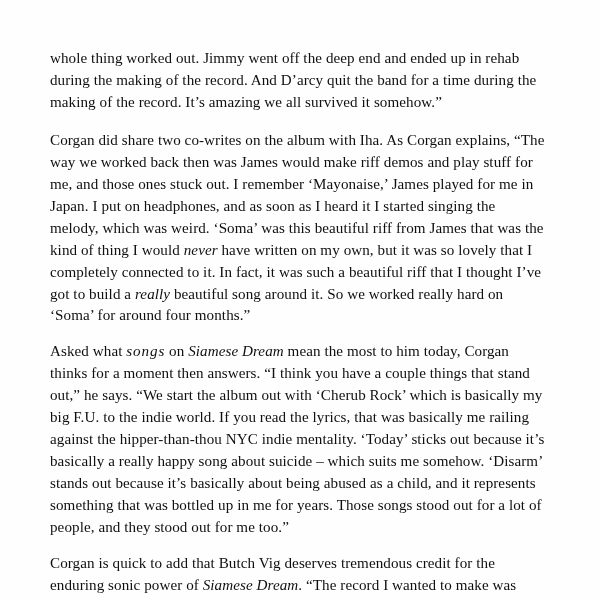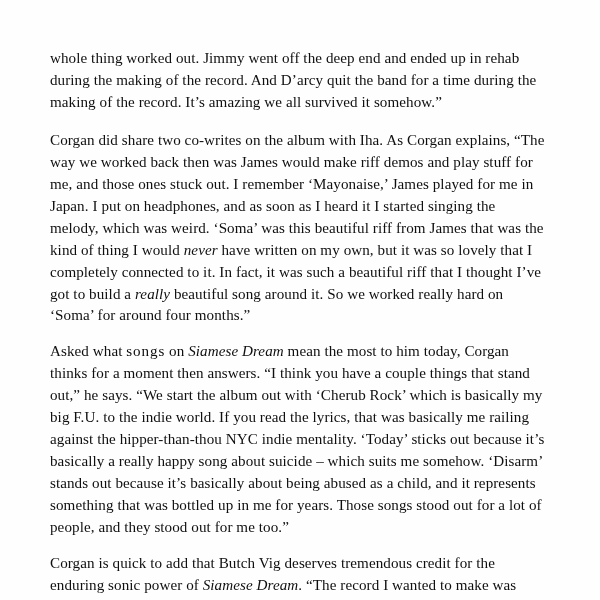--- a/index.html
+++ b/index.html
@@ -31,20 +31,21 @@
     margin: 0 0 14px 0;
     text-indent: 0;
   }
   .para.first {
     margin-bottom: 16px;
   }
   em {
   }
   .spaced {
     letter-spacing: 0.06em;
+    font-style: italic;
   }
 </style>
 </head>
 <body>
 
 <div class="page">
   <div class="body-text">
     <p class="para first">whole thing worked out. Jimmy went off the deep end and ended up in rehab during the making of the record. And D’arcy quit the band for a time during the making of the record.  It’s amazing we all survived it somehow.”</p>
     <p class="para">Corgan did share two co-writes on the album with Iha.  As Corgan explains, “The way we worked back then was James would make riff demos and play stuff for me, and those ones stuck out. I remember ‘Mayonaise,’ James played for me in Japan. I put on headphones, and as soon as I heard it I started singing the melody, which was weird. ‘Soma’ was this beautiful riff from James that was the kind of thing I would <em>never</em> have written on my own, but it was so lovely that I completely connected to it. In fact, it was such a beautiful riff that I thought I’ve got to build a <em>really</em> beautiful song around it. So we worked really hard on ‘Soma’ for around four months.”</p>
     <p class="para">Asked what <span class="spaced">songs</span> on <em>Siamese Dream</em> mean the most to him today, Corgan thinks for a moment then answers. “I think you have a couple things that stand out,” he says. “We start the album out with ‘Cherub Rock’ which is basically my big F.U. to the indie world. If you read the lyrics, that was basically me railing against the hipper-than-thou NYC indie mentality. ‘Today’ sticks out because it’s basically a really happy song about suicide – which suits me somehow. ‘Disarm’ stands out because it’s basically about being abused as a child, and it represents something that was bottled up in me for years. Those songs stood out for a lot of people, and they stood out for me too.”</p>

